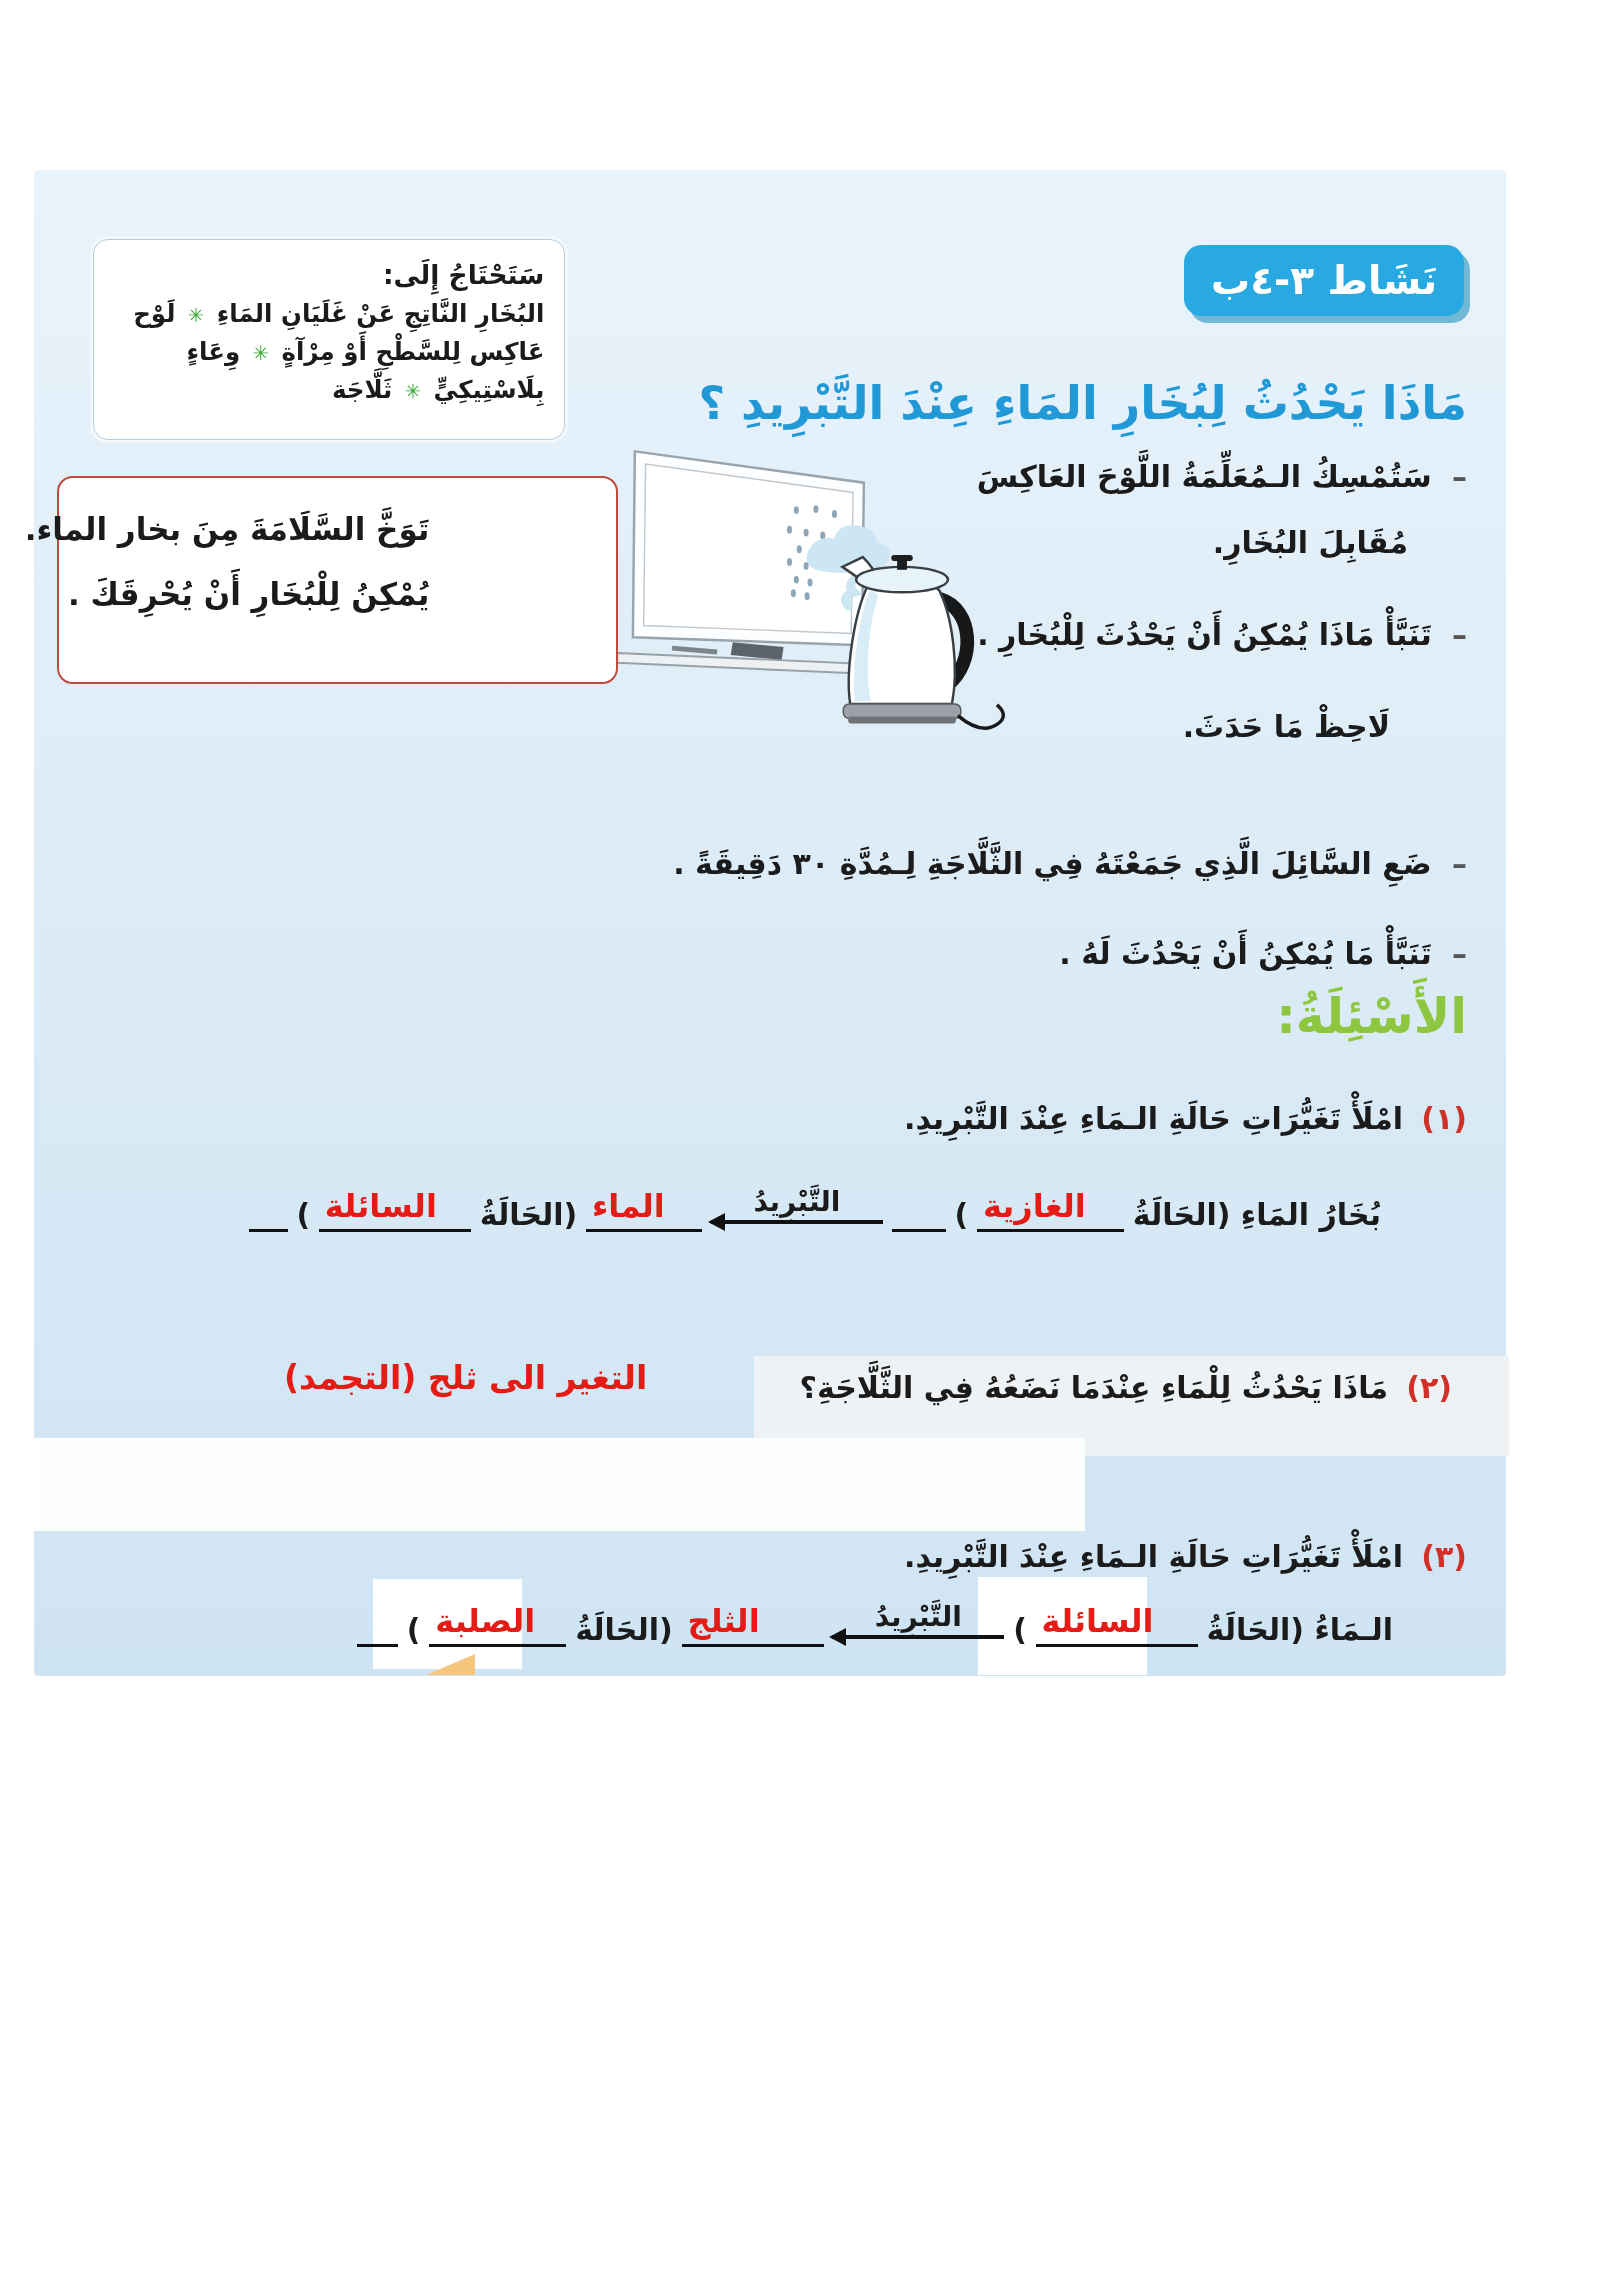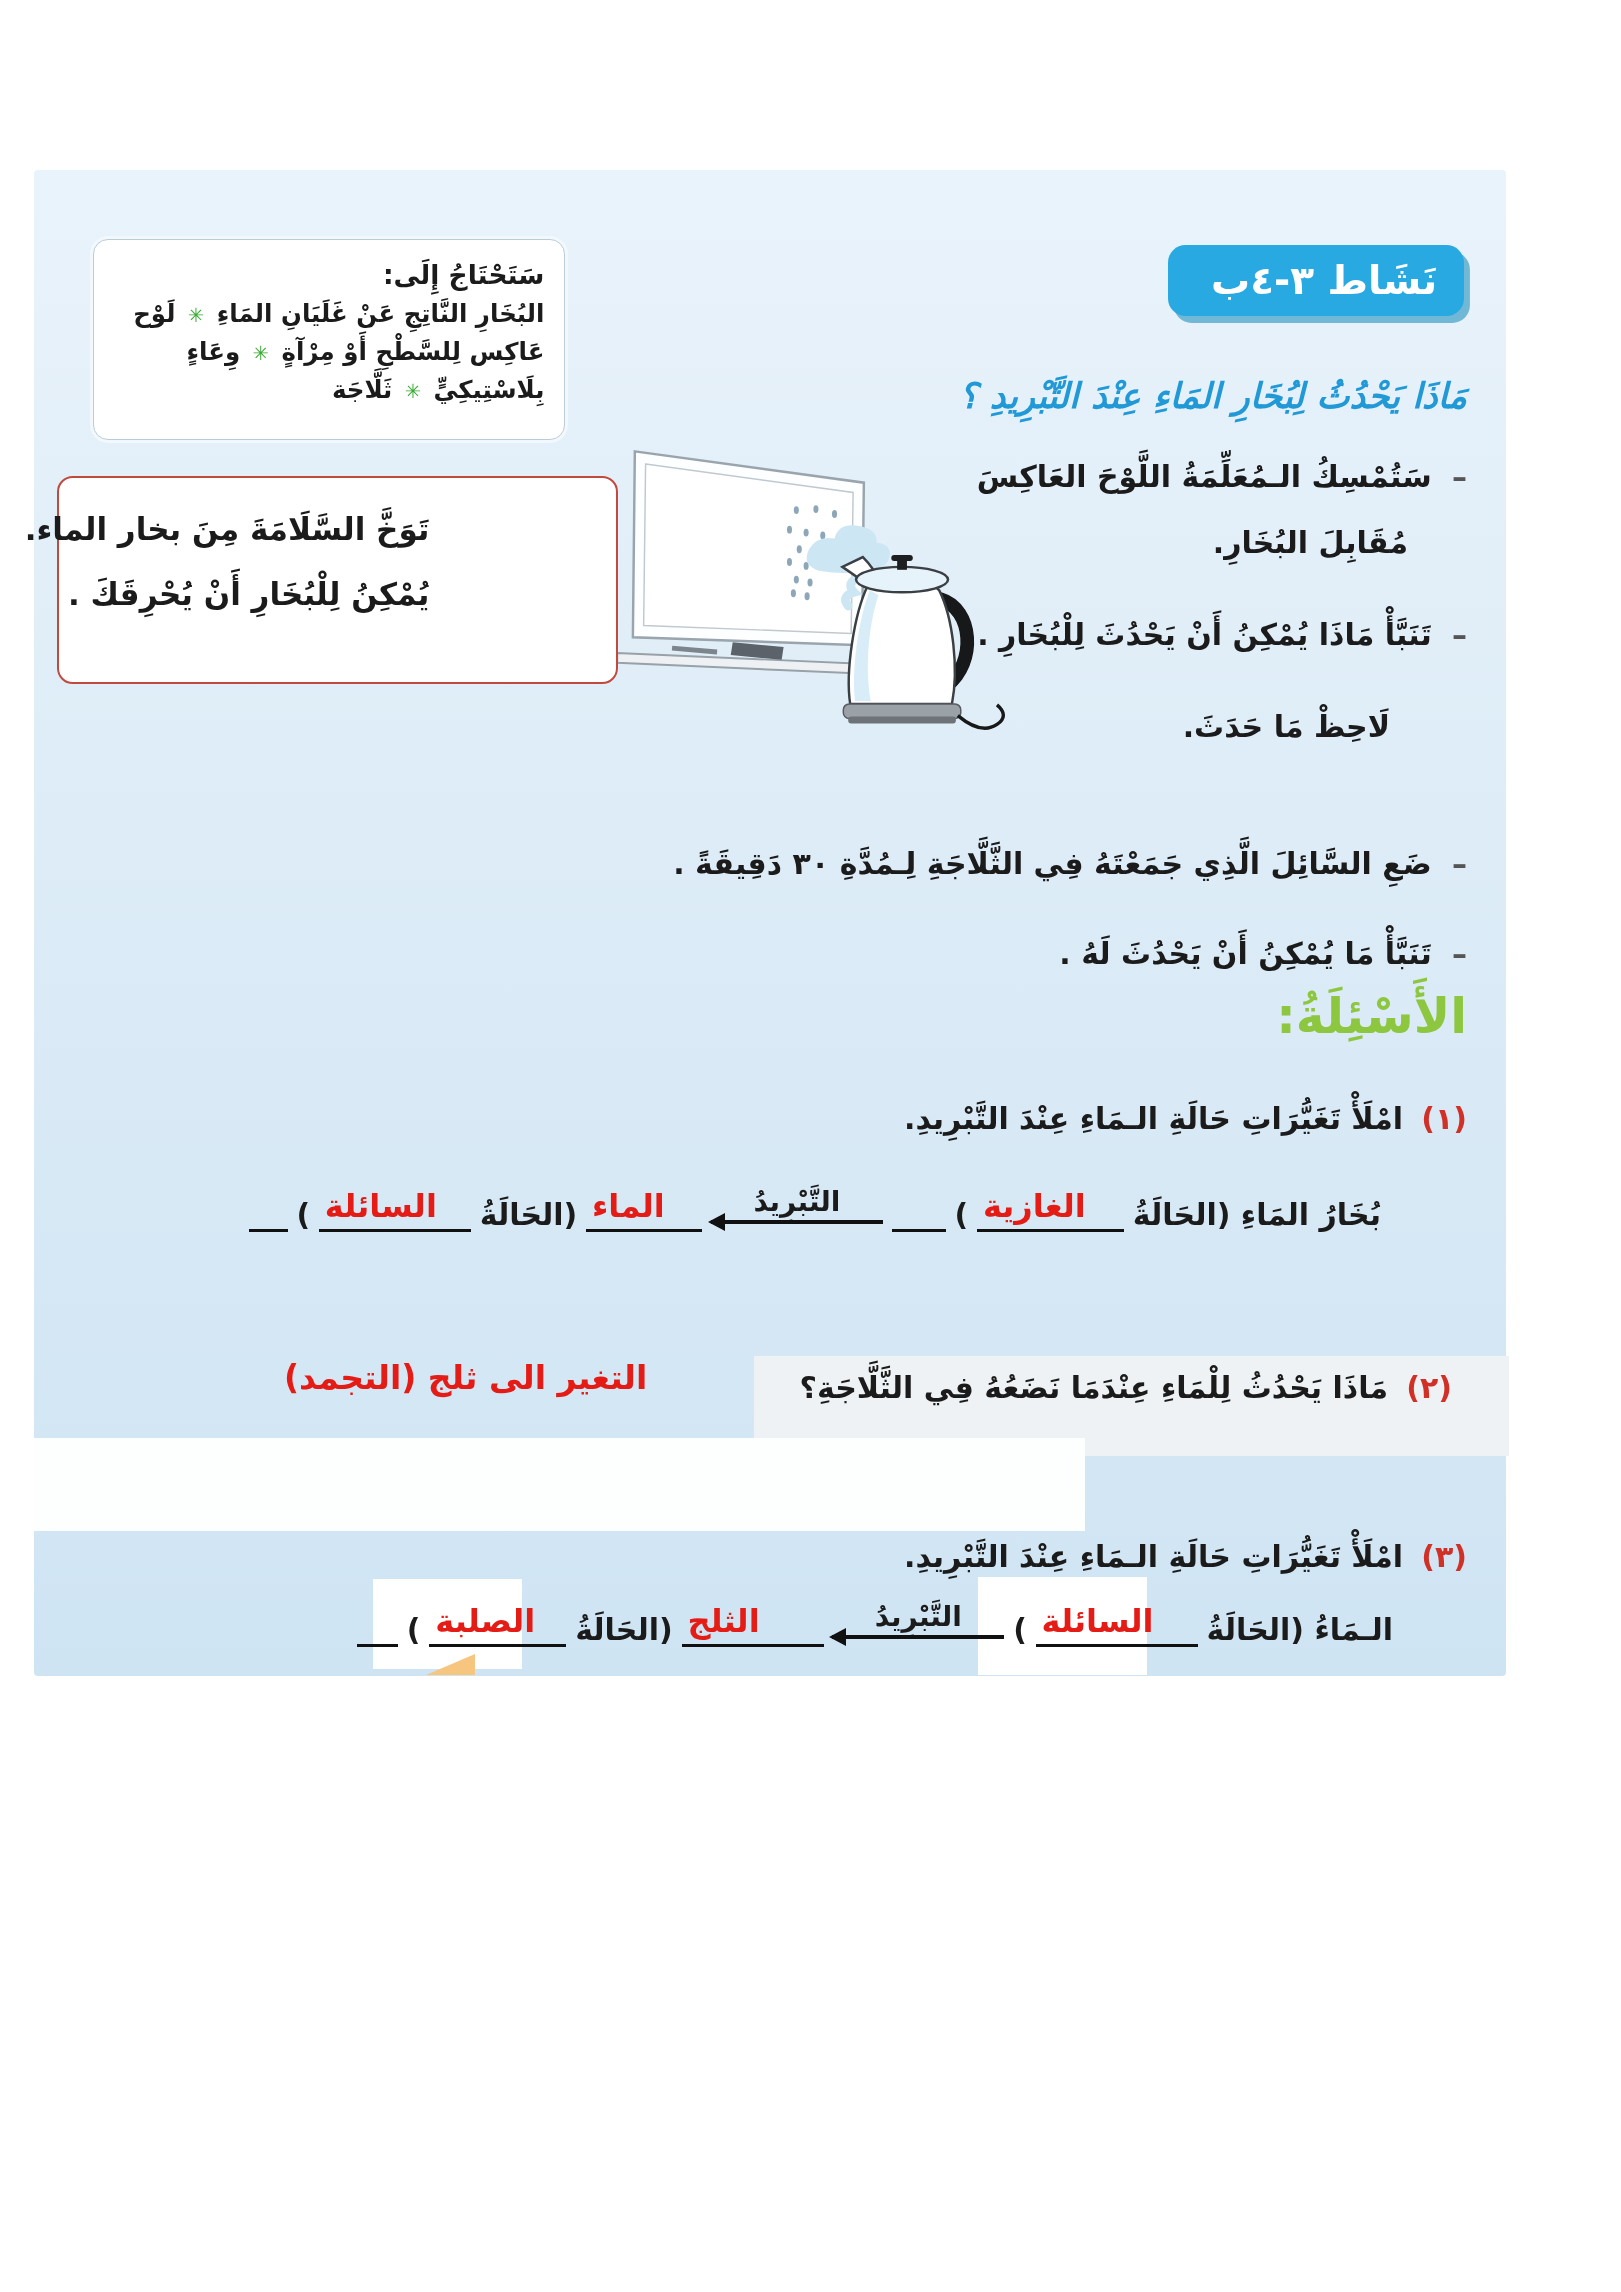--- a/index.html
+++ b/index.html
@@ -14,23 +14,23 @@
   .materials{left:59px;top:69px;width:472px;height:201px;background:#ffffff;
              border:1px solid #b9cdd9;box-shadow:0 0 0 2.9px #f2f8fc;
              padding:13.7px 19.6px;box-sizing:border-box;font-size:24.5px;line-height:1.55;}
   .materials .title{font-size:26.5px;}
   .sep{color:#3aaa35;font-size:19.6px;padding:0 3.9px;}
 
   
   .badge{left:auto;right:42px;top:75px;width:280px;height:71px;background:#29a9e1;
          border-radius:17.6px;box-shadow:5.9px 6.9px 0 rgba(17,134,184,.55);
          display:flex;align-items:center;justify-content:center;
-         color:#ffffff;font-size:39px;font-weight:bold;padding-left:16px;}
-
-  .blue-heading{right:39px;top:206px;font-size:35px;color:#2199d6;font-style:italic;}
+         color:#ffffff;font-size:39px;font-weight:bold;}
+
+  .blue-heading{right:39px;top:206px;font-size:46px;color:#2199d6;}
 
   .step{font-size:30px;white-space:nowrap;}
   .dash{color:#555;padding-left:9.8px;}
 
   
   .warnbox{left:22.5px;top:306px;width:561px;height:208px;background:#ffffff;
            border:2.9px solid #c04a3e;border-radius:15.7px;box-sizing:border-box;}
   .warntext{right:186px;top:19px;font-size:31px;line-height:2.1;white-space:nowrap;}
   .tri-wrap{left:395px;top:-15.7px;width:176px;height:222px;}
   .tri-label{position:absolute;left:11.8px;top:157px;width:153px;height:41px;background:#ffffff;

